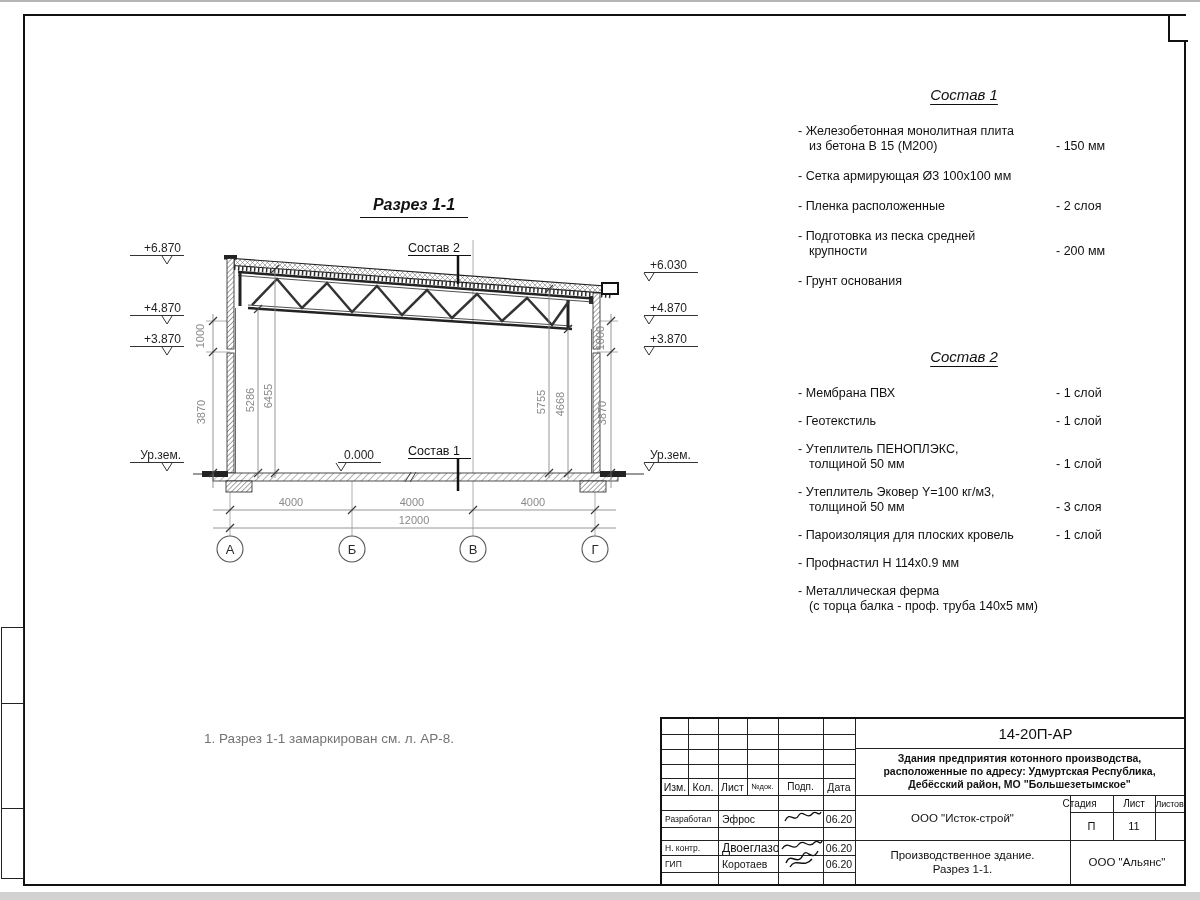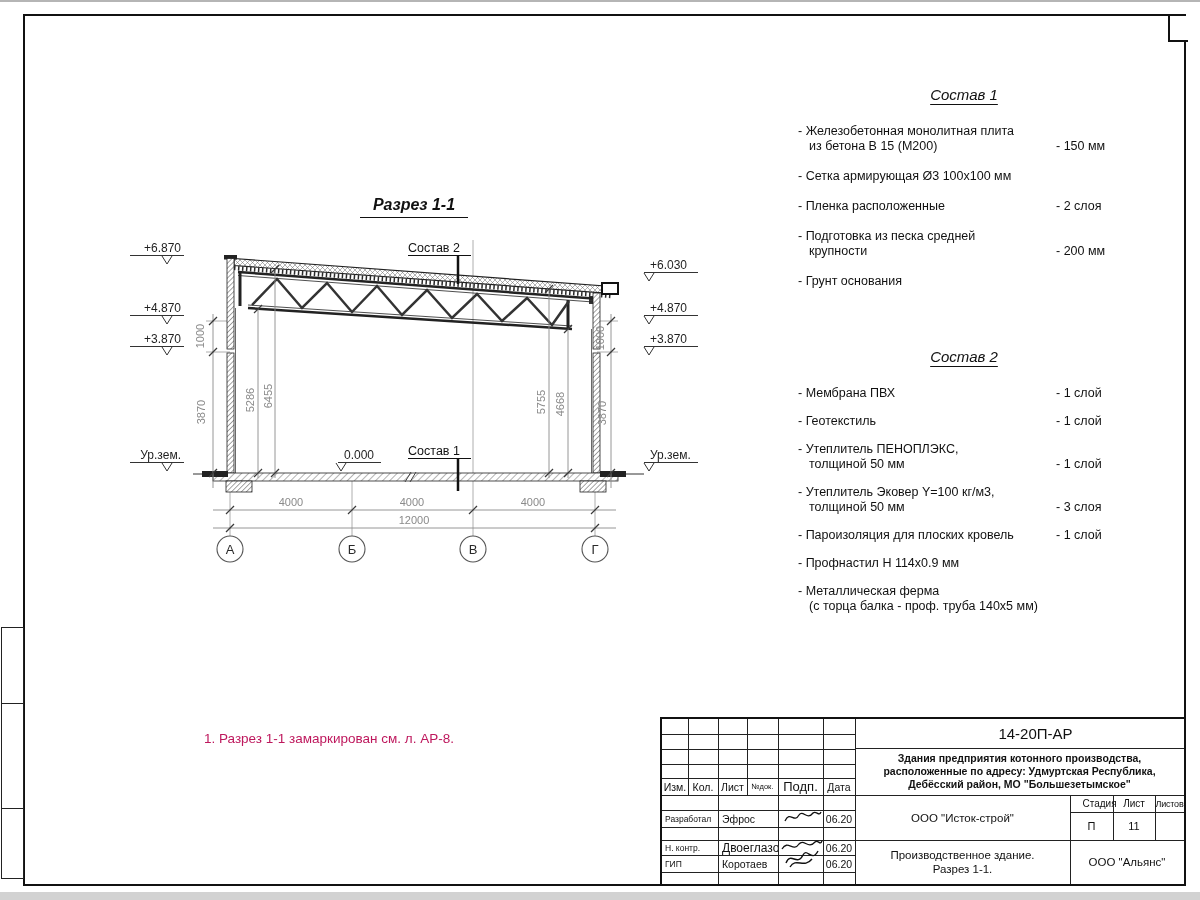--- a/index.html
+++ b/index.html
@@ -11,21 +11,21 @@
   .corner-box{left:1168px;top:16px;width:18px;height:24px;border-left:2px solid #111;border-bottom:2px solid #111;background:#fff;}
   .margin-box{border:1px solid #222;background:#fff;}
   svg{position:absolute;left:0;top:0;}
   svg text{font-family:"Liberation Sans",sans-serif;}
   .dimtxt{font-size:11px;fill:#8a8a8a;}
   .marktxt{font-size:12px;fill:#1f1f1f;}
   .lbltxt{font-size:12.5px;fill:#111;}
   .axtxt{font-size:13px;fill:#2a2a2a;}
   .sec-title{left:360px;top:196px;width:108px;text-align:center;font-style:italic;font-weight:bold;
     font-size:16px;color:#111;border-bottom:1.5px solid #111;padding-bottom:3px;}
-  .note{left:204px;top:731px;font-size:13.5px;color:#be185d;}
+  .note{left:204px;top:731px;font-size:13.5px;color:#737373;}
   .slist{left:798px;width:332px;color:#111;}
   .slist-title{text-align:center;font-style:italic;font-size:15px;color:#111;
     text-decoration:underline;text-underline-offset:4px;margin:0 0 21px 0;}
   .s-item{position:relative;font-size:12.5px;line-height:15px;}
   .s1 .s-item{margin-bottom:15px;}
   .s2 .s-item{margin-bottom:13px;}
   .s-name{white-space:pre-wrap;max-width:250px;padding-left:11px;text-indent:-11px;}
   .s-val{position:absolute;left:258px;bottom:0;white-space:nowrap;}
   .tblock{left:660px;top:717px;width:522px;height:165px;border:2px solid #111;background:#fff;}
   .tblock .tl-v{position:absolute;width:1px;background:#222;}
@@ -299,21 +299,21 @@
   <div class="tl-h" style="left:0;top:121px;width:522px;"></div>
   <div class="tl-h" style="left:0;top:136px;width:193px;"></div>
   <div class="tl-h" style="left:0;top:153px;width:193px;"></div>
   <div class="tl-h" style="left:193px;top:29px;width:329px;"></div>
   <div class="tl-h" style="left:408px;top:93px;width:114px;"></div>
 
   <div class="tcell" style="left:0;top:59px;width:26px;height:17px;font-size:10.5px;">Изм.</div>
   <div class="tcell" style="left:26px;top:59px;width:30px;height:17px;font-size:10.5px;">Кол.</div>
   <div class="tcell" style="left:56px;top:59px;width:29px;height:17px;font-size:10.5px;">Лист</div>
   <div class="tcell" style="left:85px;top:59px;width:31px;height:17px;font-size:7.5px;">№док.</div>
-  <div class="tcell" style="left:116px;top:59px;width:45px;height:17px;font-size:13px;">Подп.</div>
+  <div class="tcell" style="left:116px;top:59px;width:45px;height:17px;font-size:10px;">Подп.</div>
   <div class="tcell" style="left:161px;top:59px;width:32px;height:17px;font-size:10.5px;">Дата</div>
 
   <div class="tcell left" style="left:3px;top:91px;width:52px;height:17px;font-size:8.5px;">Разработал</div>
   <div class="tcell left" style="left:60px;top:91px;width:55px;height:17px;font-size:10.5px;">Эфрос</div>
   <div class="tcell" style="left:161px;top:91px;width:32px;height:17px;font-size:10.5px;">06.20</div>
   <div class="tcell left" style="left:3px;top:121px;width:52px;height:15px;font-size:8.5px;">Н. контр.</div>
   <div class="tcell left" style="left:60px;top:121px;width:56px;height:15px;font-size:12px;">Двоеглазов</div>
   <div class="tcell" style="left:161px;top:121px;width:32px;height:15px;font-size:10.5px;">06.20</div>
   <div class="tcell left" style="left:3px;top:136px;width:52px;height:17px;font-size:8.5px;">ГИП</div>
   <div class="tcell left" style="left:60px;top:136px;width:55px;height:17px;font-size:10.5px;">Коротаев</div>
@@ -327,20 +327,20 @@
     <path d="M8,26 C13,14 19,30 25,18 C29,10 34,26 40,14 M12,30 C18,20 26,32 34,22" fill="none" stroke="#111" stroke-width="1.4"></path>
   </svg>
 
   <div class="tcell" style="left:193px;top:0;width:329px;height:29px;font-size:15px;padding-left:16px;">14-20П-АР</div>
   <div class="tcell pre" style="left:193px;top:29px;width:329px;height:47px;font-size:10.5px;line-height:13px;font-weight:bold;">Здания предприятия котонного производства,
 расположенные по адресу: Удмуртская Республика,
 Дебёсский район, МО "Большезетымское"</div>
   <div class="tcell" style="left:193px;top:76px;width:215px;height:45px;font-size:11.5px;">ООО "Исток-строй"</div>
   <div class="tcell pre" style="left:193px;top:121px;width:215px;height:44px;font-size:11.5px;line-height:14px;">Производственное здание.
 Разрез 1-1.</div>
-  <div class="tcell" style="left:416px;top:76px;width:43px;height:17px;font-size:10px;">Стадия</div>
+  <div class="tcell" style="left:396px;top:76px;width:43px;height:17px;font-size:10px;">Стадия</div>
   <div class="tcell" style="left:451px;top:76px;width:42px;height:17px;font-size:10px;">Лист</div>
   <div class="tcell" style="left:493px;top:76px;width:29px;height:17px;font-size:9px;letter-spacing:-0.2px;">Листов</div>
   <div class="tcell" style="left:408px;top:93px;width:43px;height:28px;font-size:11px;">П</div>
   <div class="tcell" style="left:451px;top:93px;width:42px;height:28px;font-size:11px;">11</div>
   <div class="tcell" style="left:493px;top:93px;width:29px;height:28px;font-size:11px;"></div>
   <div class="tcell" style="left:408px;top:121px;width:114px;height:44px;font-size:11.5px;">ООО "Альянс"</div>
 </div>
 
 </body></html>

